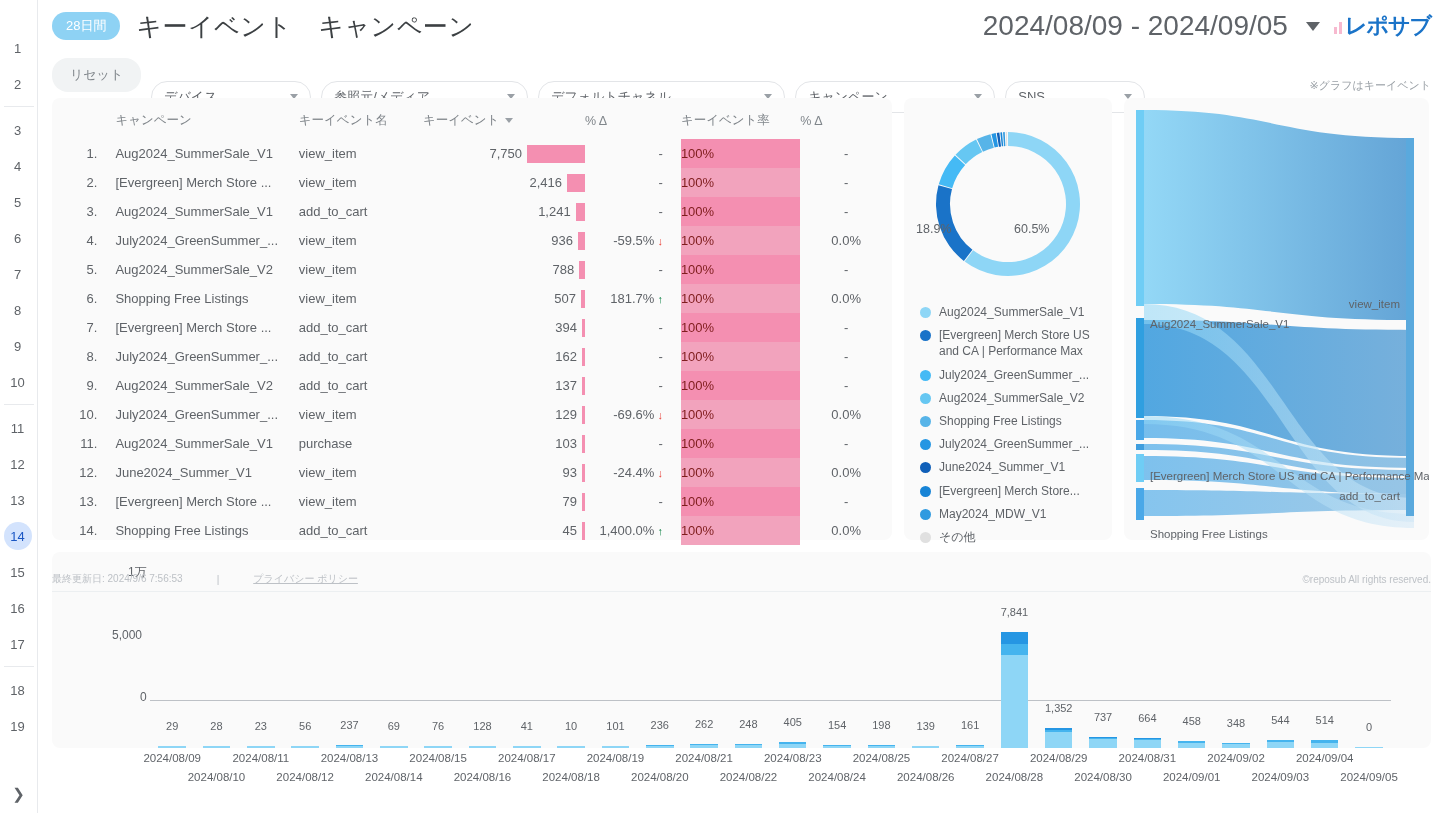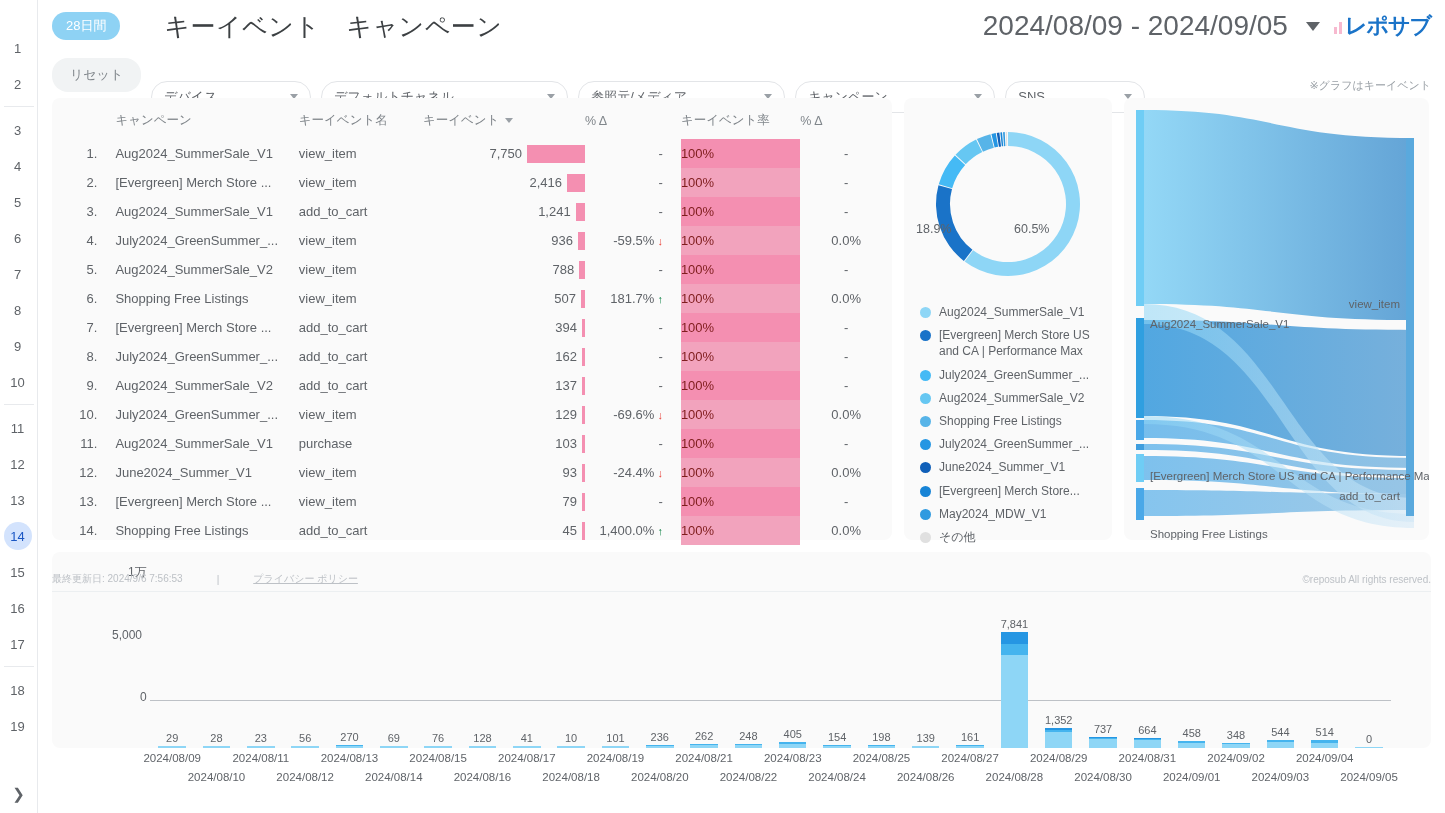--- a/index.html
+++ b/index.html
@@ -45,21 +45,20 @@
     padding: 0 14px 0 14px;
   }
   .badge28 {
     background: #8ed2f4; color: #ffffff; font-size: 13px;
     border-radius: 14px; padding: 5px 14px; margin-right: 16px;
     white-space: nowrap;
   }
   .title {
     font-size: 25px; color: #3c4043; font-weight: 400; white-space: nowrap;
     letter-spacing: .5px;
-    margin-left: 28px;
   }
   .title .t2 { margin-left: 26px; }
   .spacer { flex: 1 1 auto; }
   .daterange {
     font-size: 28px; color: #5f6368; white-space: nowrap; font-weight: 300;
     cursor: pointer;
   }
   .caret-lg {
     width: 0; height: 0; margin: 0 14px 0 18px;
     border-left: 7px solid transparent; border-right: 7px solid transparent;
@@ -162,21 +161,21 @@
   }
 
   
   .card-bottom {
     margin: 12px 14px 0; background: #fafafa; border-radius: 8px;
     height: 196px; position: relative;
   }
   .ylab { position: absolute; font-size: 12px; color: #5f6368; }
   .axisline { position: absolute; left: 98px; right: 40px; height: 1px; background: #bdc1c6; }
   .bars { position: absolute; left: 98px; right: 40px; bottom: 0; height: 150px; display: flex; align-items: flex-end; }
-  .bcol { flex: 1 1 0; display: flex; flex-direction: column; align-items: center; justify-content: flex-end; height: 100%; position: relative; }
+  .bcol { flex: 1 1 0; display: flex; flex-direction: column; align-items: center; justify-content: flex-end; height: 100%; position: relative; gap: 12px; }
   .bval { font-size: 11px; color: #5f6368; margin-bottom: 2px; white-space: nowrap; }
   .bstack { width: 62%; display: flex; flex-direction: column-reverse; }
   .bseg { width: 100%; }
   .xlabels { position: absolute; left: 98px; right: 40px; bottom: -42px; display: flex; }
   .xcol { flex: 1 1 0; position: relative; height: 40px; }
   .xtxt {
     position: absolute; left: 50%; transform: translateX(-50%);
     font-size: 11.5px; color: #5f6368; white-space: nowrap;
   }
   .xtxt.r1 { top: 2px; } .xtxt.r2 { top: 21px; }
@@ -242,26 +241,26 @@
         <span class="logo-text">レポサブ</span>
       </div>
     </div>
 
     <div class="filterbar">
       <div class="reset-btn">リセット</div>
       <div class="select sel-w1">
         <span class="lbl">デバイス</span>
         <span class="caret"></span>
       </div>
+      <div class="select sel-w3">
+        <span class="lbl">参照元/メディア</span>
+        <span class="caret"></span>
+      </div>
       <div class="select sel-w2">
         <span class="lbl">デフォルトチャネル</span>
-        <span class="caret"></span>
-      </div>
-      <div class="select sel-w3">
-        <span class="lbl">参照元/メディア</span>
         <span class="caret"></span>
       </div>
       <div class="select sel-w4">
         <span class="lbl">キャンペーン</span>
         <span class="caret"></span>
       </div>
       <div class="select sel-w5">
         <span class="lbl">SNS</span>
         <span class="caret"></span>
       </div>
@@ -660,21 +659,21 @@
               <div class="bseg" style="height: 2px; background: rgb(142, 214, 246);"></div>
             </div>
           </div>
           <div class="bcol">
             <div class="bval">56</div>
             <div class="bstack">
               <div class="bseg" style="height: 2px; background: rgb(142, 214, 246);"></div>
             </div>
           </div>
           <div class="bcol">
-            <div class="bval">270</div>
+            <div class="bval">237</div>
             <div class="bstack">
               <div class="bseg" style="height: 2.45532px; background: rgb(142, 214, 246);"></div>
               <div class="bseg" style="height: 1.05228px; background: rgb(69, 180, 238);"></div>
             </div>
           </div>
           <div class="bcol">
             <div class="bval">69</div>
             <div class="bstack">
               <div class="bseg" style="height: 2px; background: rgb(142, 214, 246);"></div>
             </div>

